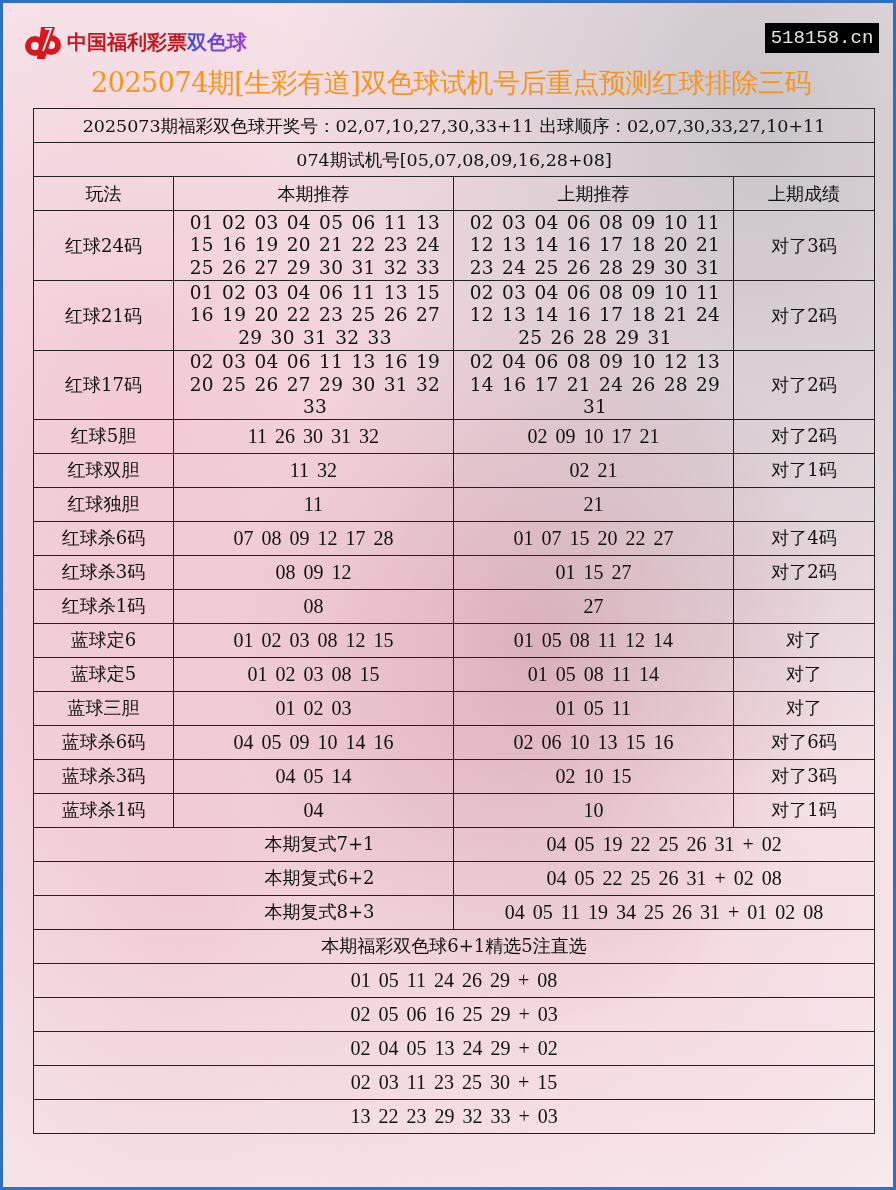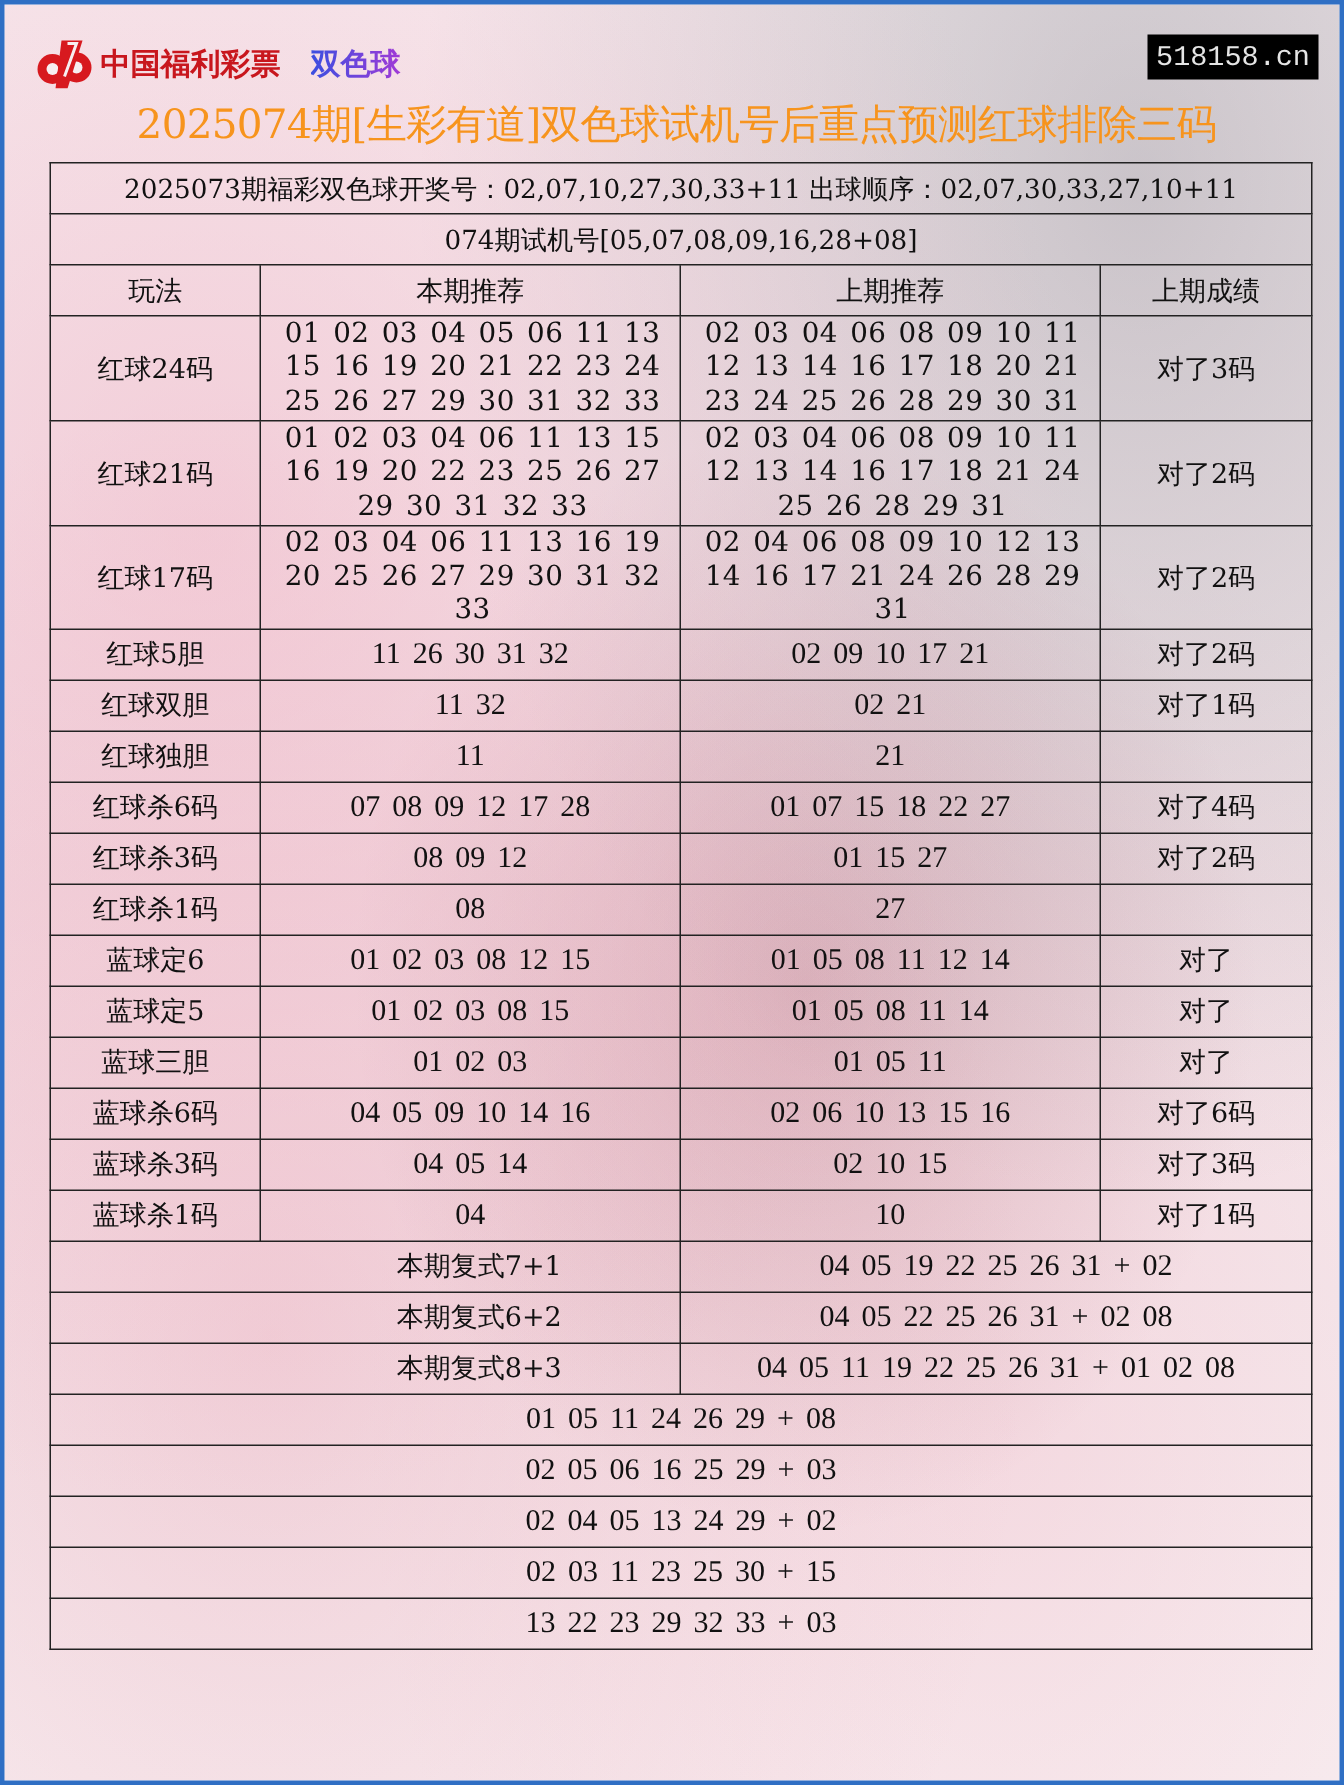--- a/index.html
+++ b/index.html
@@ -23,21 +23,21 @@
     position:absolute; left:18px; top:22px; height:34px;
     display:flex; align-items:center;
   }
   .logo-mark { width:42px; height:34px; position:relative; }
   .logo-text {
     margin-left:4px; font-family:"DejaVu Sans","Liberation Sans",sans-serif;
     font-weight:bold; font-size:20px; color:#c8161d; letter-spacing:0px;
   }
   .logo-text .ssq {
     background:linear-gradient(90deg,#3a4fe0,#a03ad6);
-    -webkit-background-clip:text; background-clip:text; color:transparent;margin-left:20px;
+    -webkit-background-clip:text; background-clip:text; color:transparent;
   }
   .site-badge {
     position:absolute; left:762px; top:20px; width:114px; height:30px;
     background:#000; color:#e5e5e5;
     font-family:"Liberation Mono","DejaVu Sans Mono",monospace;
     font-size:19px; line-height:30px; text-align:center;
   }
   .page-title {
     position:absolute; left:0; width:896px; top:62px;
     text-align:center; color:#f7941d; font-size:27px;
@@ -139,21 +139,21 @@
       </tr>
       <tr class="r35">
         <td class="label">红球独胆</td>
         <td class="nums">11</td>
         <td class="nums">21</td>
         <td></td>
       </tr>
       <tr class="r35">
         <td class="label">红球杀6码</td>
         <td class="nums">07 08 09 12 17 28</td>
-        <td class="nums">01 07 15 18 22 27</td>
+        <td class="nums">01 07 15 20 22 27</td>
         <td>对了4码</td>
       </tr>
       <tr class="r35">
         <td class="label">红球杀3码</td>
         <td class="nums">08 09 12</td>
         <td class="nums">01 15 27</td>
         <td>对了2码</td>
       </tr>
       <tr class="r35">
         <td class="label">红球杀1码</td>
@@ -201,23 +201,26 @@
       <tr class="r35">
         <td colspan="2" class="fushi-label">本期复式7+1</td>
         <td colspan="2" class="nums">04 05 19 22 25 26 31 + 02</td>
       </tr>
       <tr class="r35">
         <td colspan="2" class="fushi-label">本期复式6+2</td>
         <td colspan="2" class="nums">04 05 22 25 26 31 + 02 08</td>
       </tr>
       <tr class="r35">
         <td colspan="2" class="fushi-label">本期复式8+3</td>
-        <td colspan="2" class="nums">04 05 11 19 22 25 26 31 + 01 02 08</td>
-      </tr>
-
+        <td colspan="2" class="nums">04 05 11 19 34 25 26 31 + 01 02 08</td>
+      </tr>
+
+      <tr class="r35">
+        <td colspan="4">本期福彩双色球6+1精选5注直选</td>
+      </tr>
       <tr class="r35">
         <td colspan="4" class="nums">01 05 11 24 26 29 + 08</td>
       </tr>
       <tr class="r35">
         <td colspan="4" class="nums">02 05 06 16 25 29 + 03</td>
       </tr>
       <tr class="r35">
         <td colspan="4" class="nums">02 04 05 13 24 29 + 02</td>
       </tr>
       <tr class="r35">

